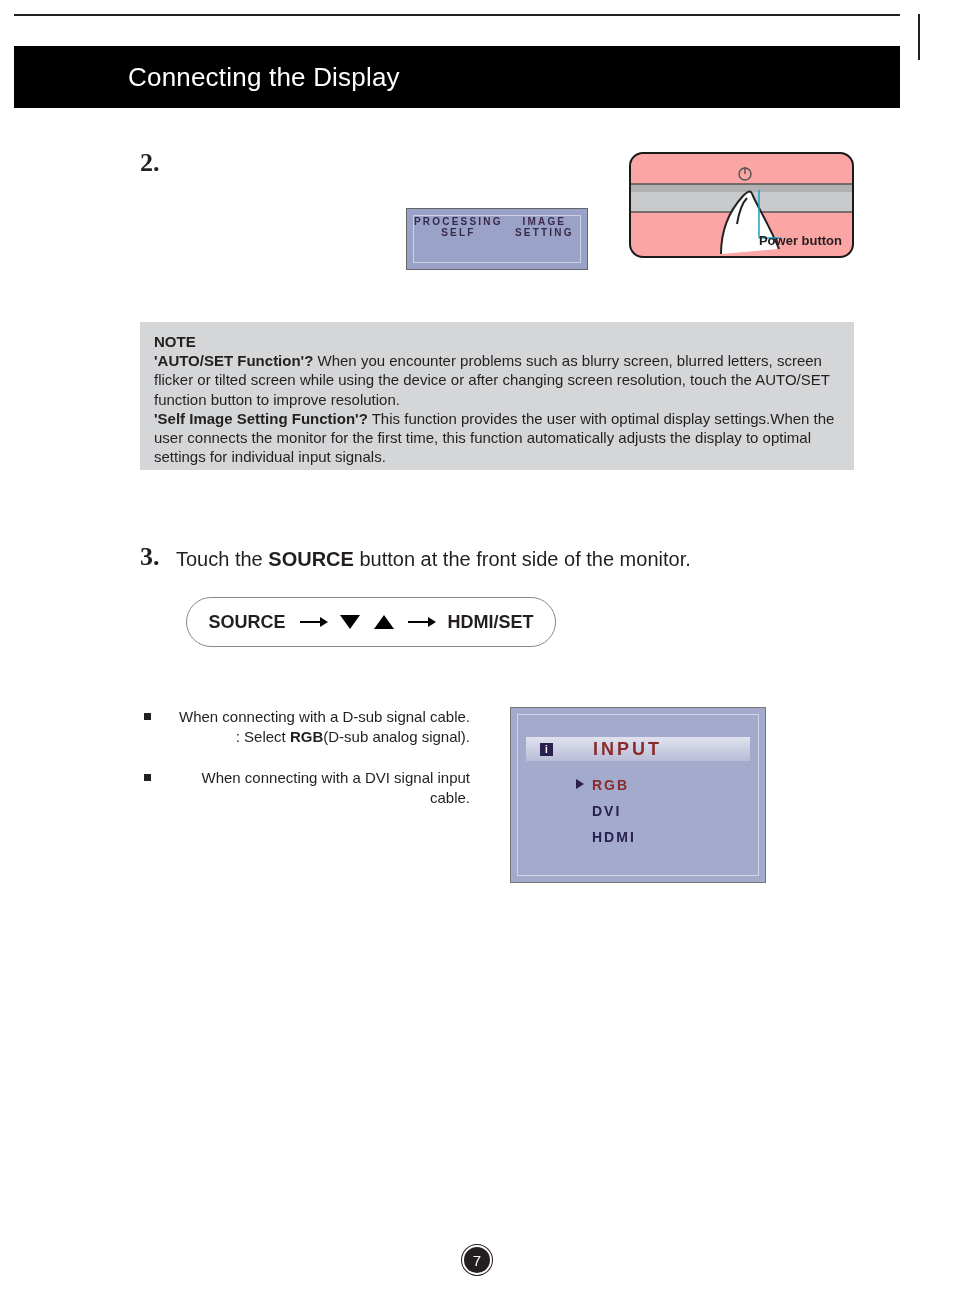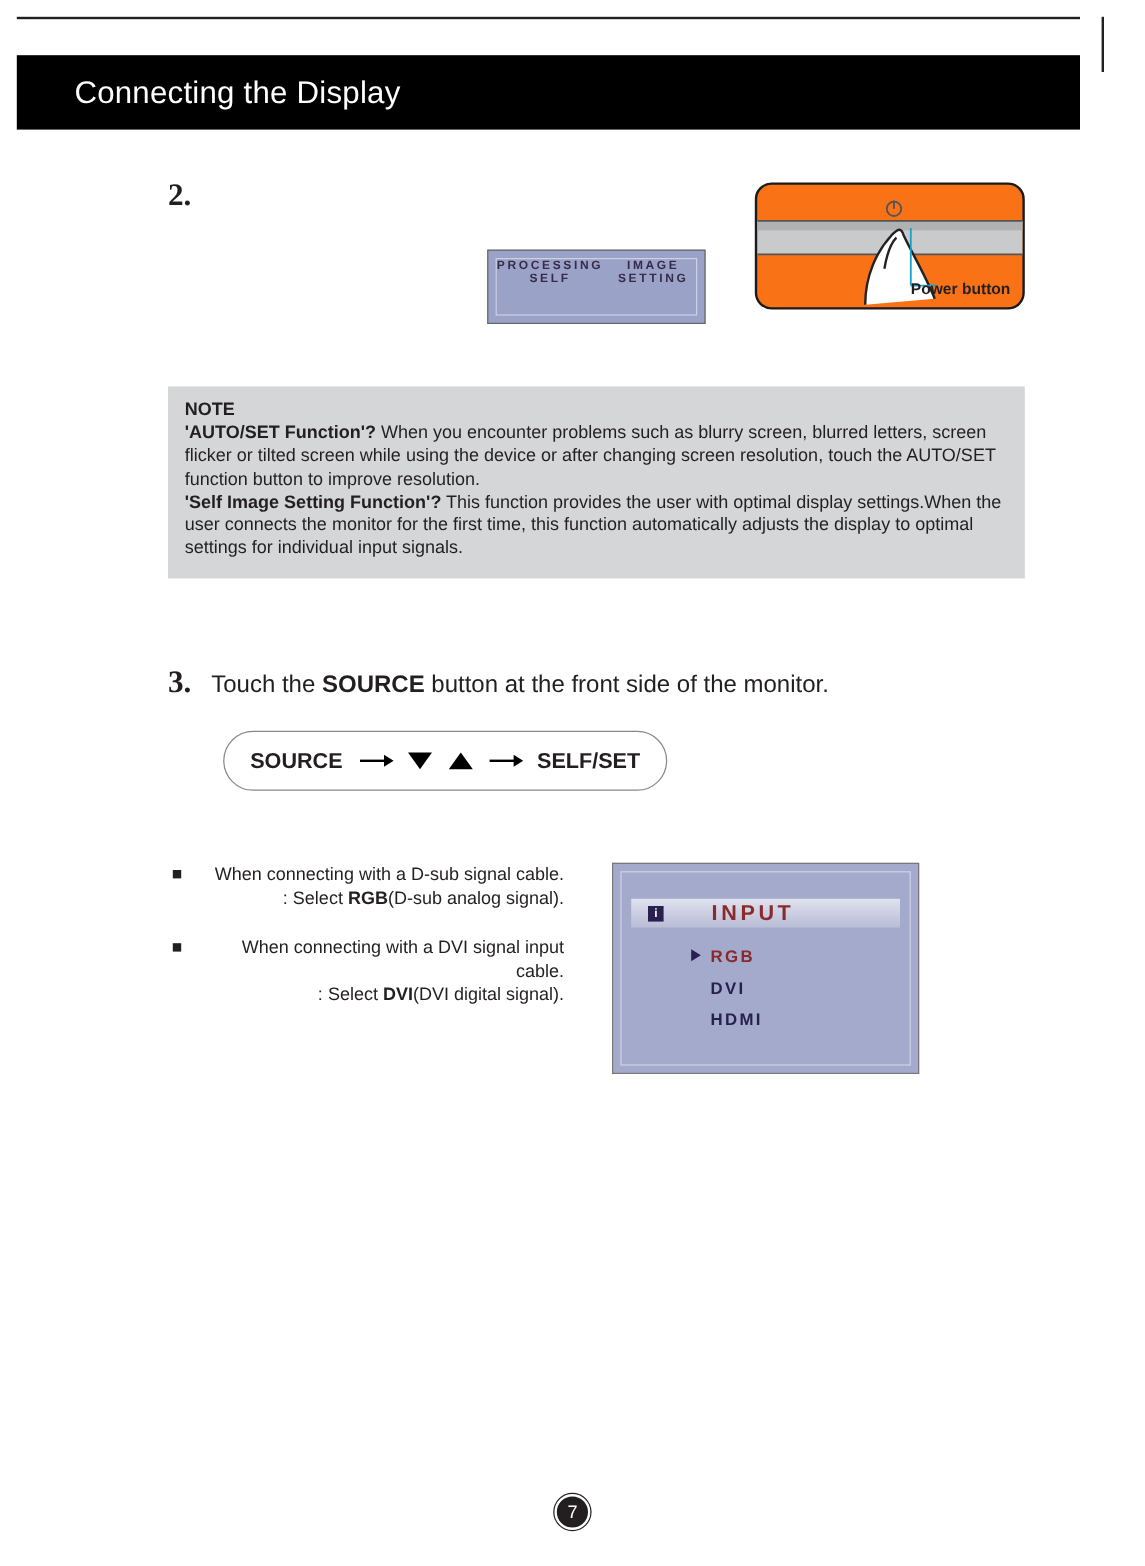--- a/index.html
+++ b/index.html
@@ -28,21 +28,21 @@
     width: 2px; height: 46px;
     background: #231f20;
   }
   .title-bar {
     position: absolute;
     top: 32px; left: 0; right: 0;
     height: 62px;
     background: #000;
     display: flex;
     align-items: center;
-    padding-left: 48px;
+    padding-left: 114px;
   }
   .title-text {
     color: #fff;
     font-size: 26px;
     font-weight: 300;
     letter-spacing: 0.2px;
   }
   .content {
     position: absolute;
     top: 140px;
@@ -66,21 +66,21 @@
     line-height: 1.28;
     text-align: justify;
     letter-spacing: 0.1px;
   }
   .power-figure {
     position: absolute;
     top: -2px; right: 0;
     width: 225px; height: 106px;
     border: 2px solid #1a1a1a;
     border-radius: 14px;
-    background: #f97316;
+    background: #fca5a5;
     overflow: hidden;
   }
   .power-label {
     position: absolute;
     right: 10px; bottom: 8px;
     font-size: 13px;
     font-weight: bold;
   }
   .osd-box {
     width: 182px;
@@ -102,21 +102,21 @@
   }
   .osd-box span {
     color: #3a2a4a;
     font-size: 10px;
     font-weight: bold;
     letter-spacing: 2.2px;
   }
   .note-box {
     margin-top: 52px;
     background: #d5d6d8;
-    padding: 10px 14px 16px;
+    padding: 10px 14px 4px;
     font-size: 15px;
     line-height: 1.28;
   }
   .note-heading { font-weight: bold; }
   .note-sub { font-weight: bold; }
   .step3 { margin-top: 78px; }
   .step3-line {
     margin-left: 36px;
     font-size: 20px;
   }
@@ -317,36 +317,33 @@
       <div class="step3-line">
         <span>Touch the </span><b>SOURCE</b><span> button at the front side of the monitor.</span>
       </div>
 
       <div class="source-figure">
         <span>SOURCE</span>
         <div class="arrow-shape"></div>
         <div class="tri-down"></div>
         <div class="tri-up"></div>
         <div class="arrow-shape"></div>
-        <span>SELF/SET</span>
+        <span>HDMI/SET</span>
       </div>
 
       <div class="lower-row">
         <div class="bullets">
           <div class="bullet-item">
             <span>When connecting with a D-sub signal cable.</span>
             <span class="bullet-sub">
               <span>: </span><span>Select </span><b>RGB</b><span>(D-sub analog signal).</span>
             </span>
           </div>
           <div class="bullet-item">
             <span>When connecting with a DVI signal input cable.</span>
-            <span class="bullet-sub">
-              <span>: </span><span>Select </span><b>DVI</b><span>(DVI digital signal).</span>
-            </span>
           </div>
         </div>
 
         <div class="input-osd">
           <div class="input-osd-inner">
             <div class="input-title-row">
               <span class="info-icon">i</span>
               <span class="input-title">INPUT</span>
             </div>
             <div class="input-options">

